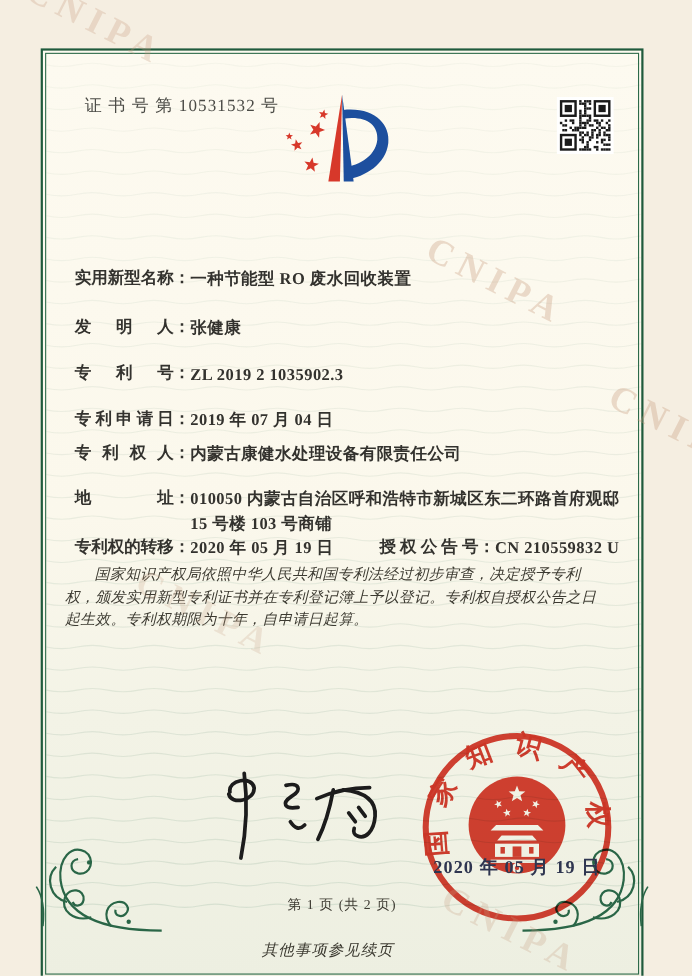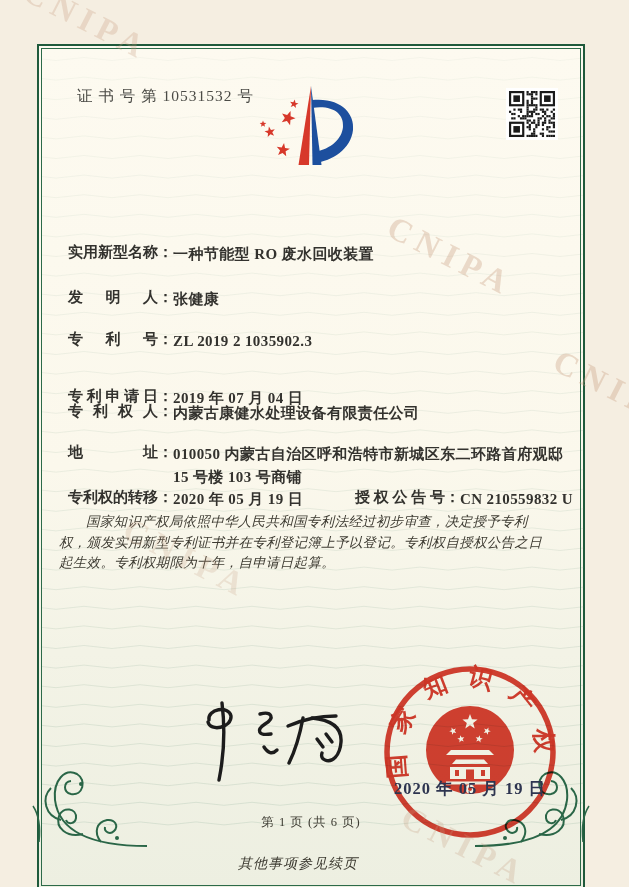--- a/index.html
+++ b/index.html
@@ -54,23 +54,23 @@
   .row { position:absolute; left:0; font-size:15px; color:#33322e; white-space:nowrap;font-weight:bold; }
   .row .lbl {
     display:inline-block; width:90px; text-align:justify; text-align-last:justify;
     vertical-align:top; color:#33322e;
   }
   .row .colon { display:inline-block; vertical-align:top; }
   .row .val {
     display:inline-block; width:396px; vertical-align:top;
     letter-spacing:.4px; white-space:normal; line-height:23px;
   }
-  .r1{top:197px;} .r2{top:242px;} .r3{top:284px;} .r4{top:341px;}
+  .r1{top:197px;} .r2{top:242px;} .r3{top:284px;} .r4{top:325px;}
   .r5{top:356px;} .r6{top:397px;} .r7{top:442px;}
-  .r7 .pair2{ margin-left:48px; }
+  .r7 .pair2{ margin-left:38px; }
   .r7 .val{ width:auto; }
 
   
   .paras {
     position:absolute; left:20px; top:466px; width:496px; z-index:4;
     font-size:13.5px; line-height:20.7px; color:#3c3a31; font-style:italic;
     letter-spacing:.3px;
   }
   .paras p { text-indent:2em; }
 
@@ -369,21 +369,21 @@
         <rect x="96" y="117.5" width="8" height="9.5" fill="#d7382a"></rect>
         <rect x="85" y="118" width="4" height="6" fill="#d7382a"></rect>
         <rect x="111" y="118" width="4" height="6" fill="#d7382a"></rect>
         <rect x="76" y="129.5" width="48" height="3" fill="#fff"></rect>
         <circle cx="100" cy="137" r="4.5" fill="#fff"></circle>
         <circle cx="100" cy="137" r="2" fill="#d7382a"></circle>
       </g>
     </svg>
     <div class="seal-date">2020 年 05 月 19 日</div>
 
-    <div class="pageno">第 1 页 (共 6 页)</div>
+    <div class="pageno">第 1 页 (共 2 页)</div>
 
     <svg class="flourish fl-l" width="118" height="100" viewBox="0 0 118 100" fill="none" stroke="#2a6647" stroke-width="2">
       <path d="M116,92 C60,92 28,78 24,46 C22,26 34,14 46,20 C56,26 52,42 40,40 C32,38 32,28 40,27"></path>
       <path d="M30,66 C14,62 10,44 20,34"></path>
       <path d="M52,80 C36,84 24,74 28,62 C32,52 46,54 45,64 C44,70 37,71 35,66"></path>
       <path d="M70,88 C62,78 66,68 76,66 C84,65 88,72 83,77 C79,81 73,78 74,73"></path>
       <path d="M8,88 C10,70 6,58 2,52" stroke-width="1.5"></path>
       <circle cx="50" cy="30" r="2" fill="#2a6647" stroke="none"></circle>
       <circle cx="86" cy="84" r="2" fill="#2a6647" stroke="none"></circle>
     </svg>

